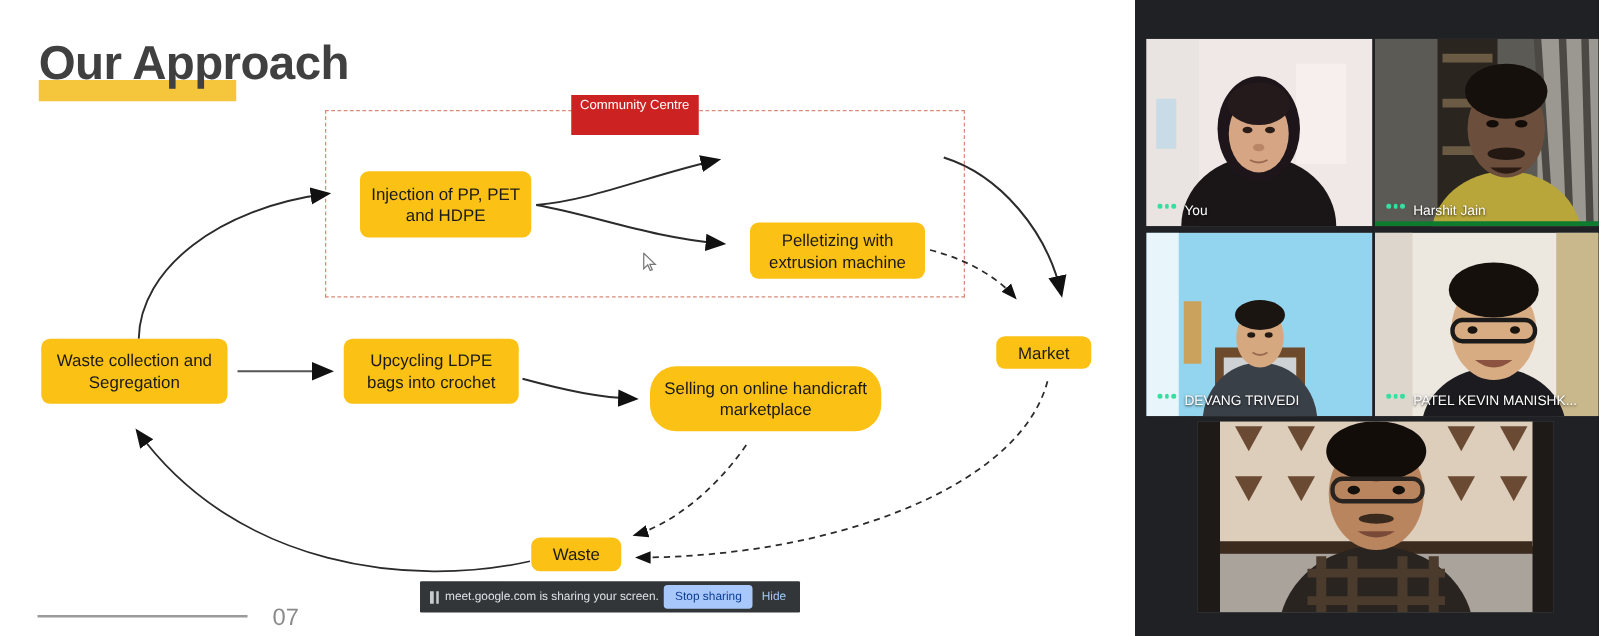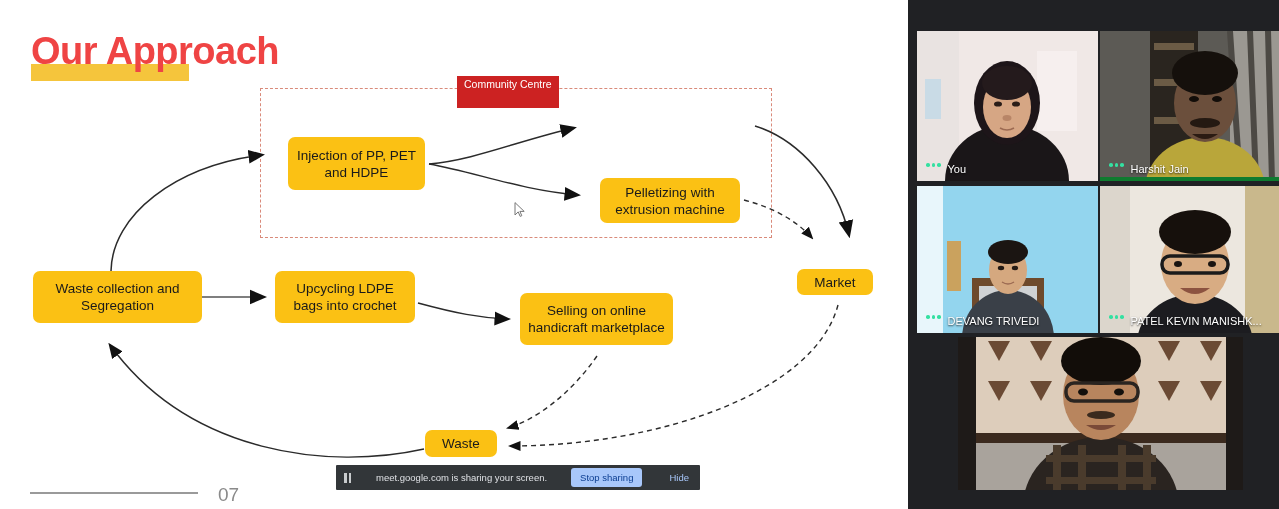--- a/index.html
+++ b/index.html
@@ -24,21 +24,21 @@
     background: #ffffff;
     overflow: hidden;
   }
 
   #slide-title {
     position: absolute;
     left: 31px; top: 30px;
     font-size: 38px;
     font-weight: bold;
     letter-spacing: -0.5px;
-    color: #ef4444;
+    color: #404040;
     z-index: 3;
     white-space: nowrap;
   }
   #title-underline {
     position: absolute;
     left: 31px; top: 64px;
     width: 158px; height: 17px;
     background: #f5c53c;
     z-index: 2;
   }
@@ -73,23 +73,23 @@
     display: flex;
     align-items: center;
     justify-content: center;
     text-align: center;
     padding: 4px 8px;
     z-index: 5;
   }
   #n-shred   { left: 288px; top: 137px; width: 137px; height: 53px; }
   #n-inject  { left: 590px; top: 108px; width: 160px; height: 45px; }
   #n-pellet  { left: 600px; top: 178px; width: 140px; height: 45px; }
-  #n-waste-c { left: 33px;  top: 271px; width: 169px; height: 52px; }
+  #n-waste-c { left: 33px;  top: 271px; width: 149px; height: 52px; }
   #n-upcycle { left: 275px; top: 271px; width: 140px; height: 52px; }
-  #n-selling { left: 520px; top: 293px; width: 153px; height: 52px; }
+  #n-selling { left: 520px; top: 293px; width: 185px; height: 52px; border-radius: 21px; }
   #n-market  { left: 797px; top: 269px; width: 76px; height: 26px; font-size: 13.5px; }
   #n-waste   { left: 425px; top: 430px; width: 72px; height: 27px; font-size: 13.5px; }
 
   #arrows { position: absolute; left:0; top:0; width: 908px; height: 509px; z-index: 4; }
 
   
   #footer-rule {
     position: absolute;
     left: 30px; top: 492px;
     width: 168px; height: 1.5px;
@@ -113,21 +113,21 @@
   }
 
   
   #share-bar {
     position: absolute;
     left: 336px; top: 465px;
     height: 25px;
     background: #323639;
     display: flex;
     align-items: center;
-    gap: 24px;
+    gap: 4px;
     padding: 0 8px 0 7px;
     z-index: 12;
     border-radius: 1px;
   }
   #share-pause {
     width: 9px; height: 10px;
     display: inline-block;
     position: relative;
   }
   #share-pause::before, #share-pause::after {

